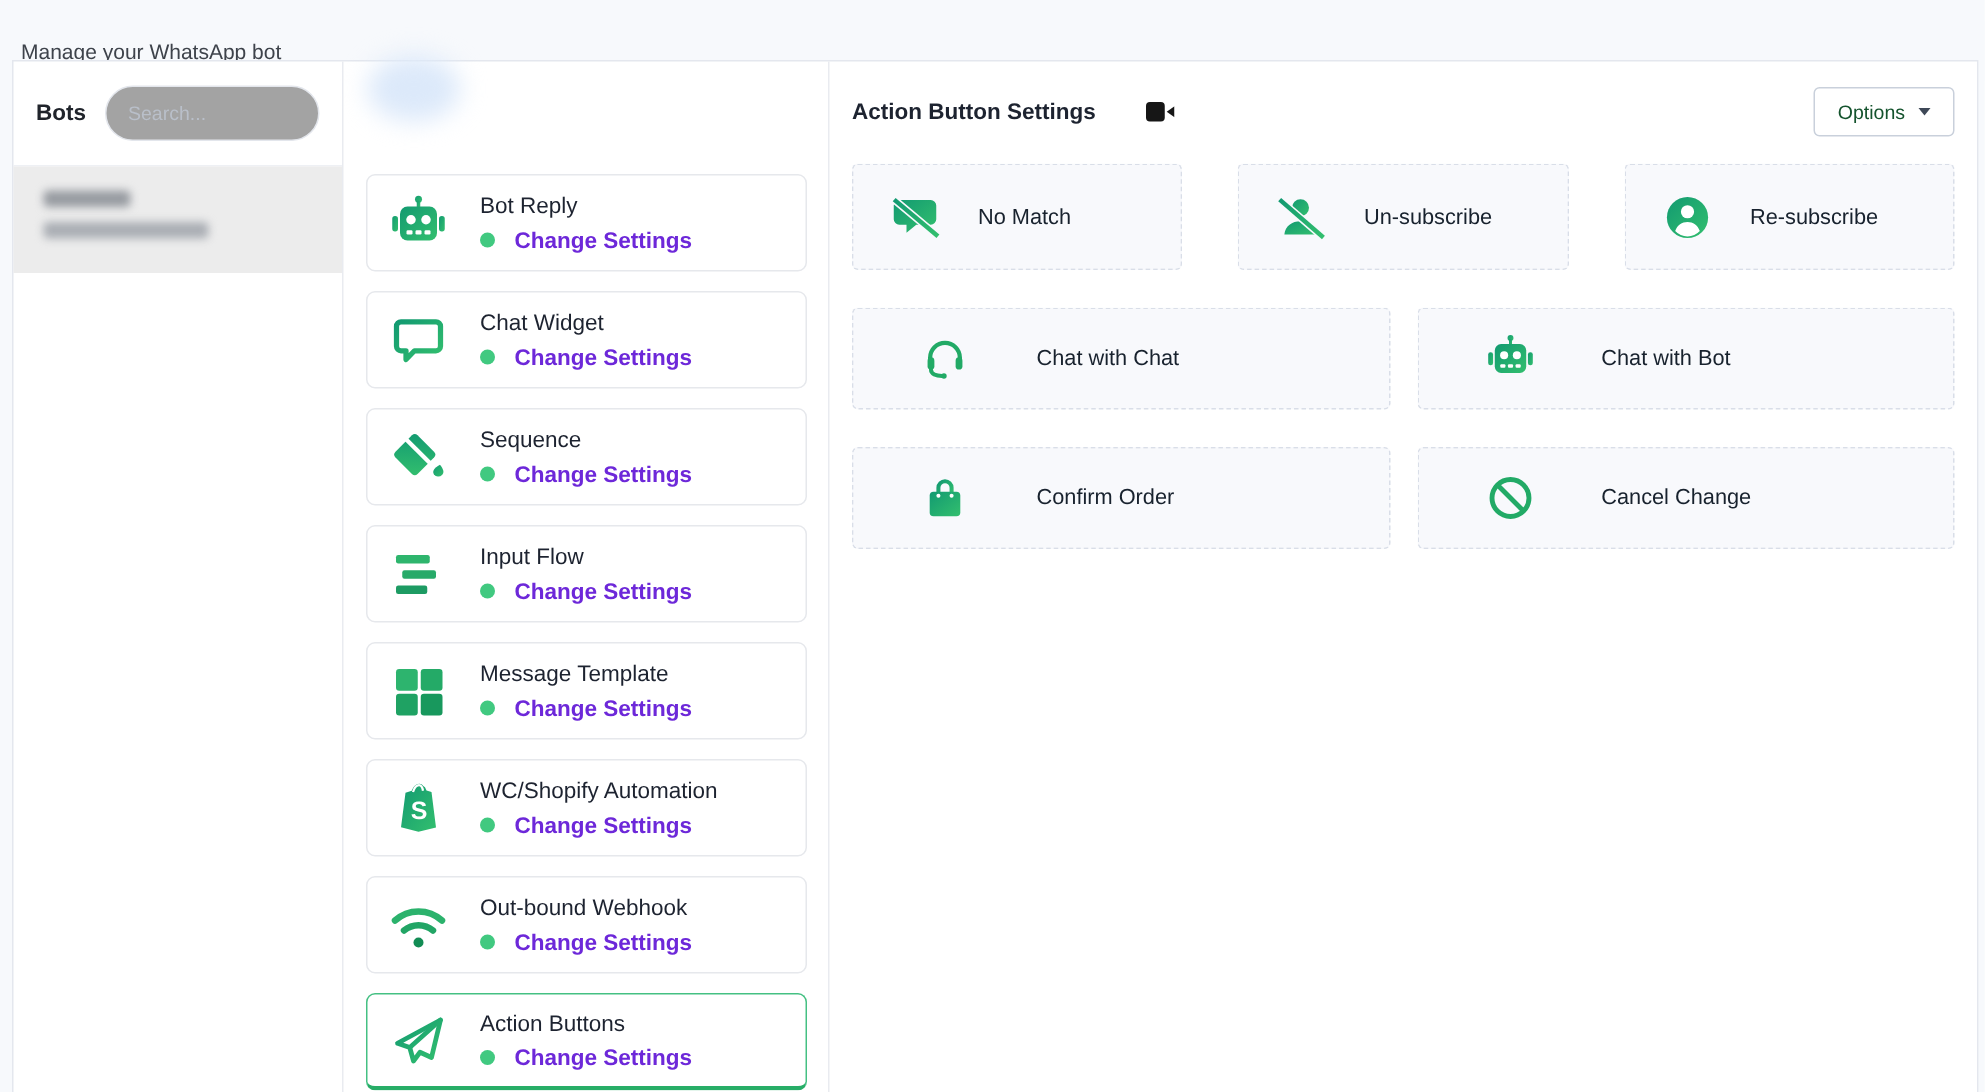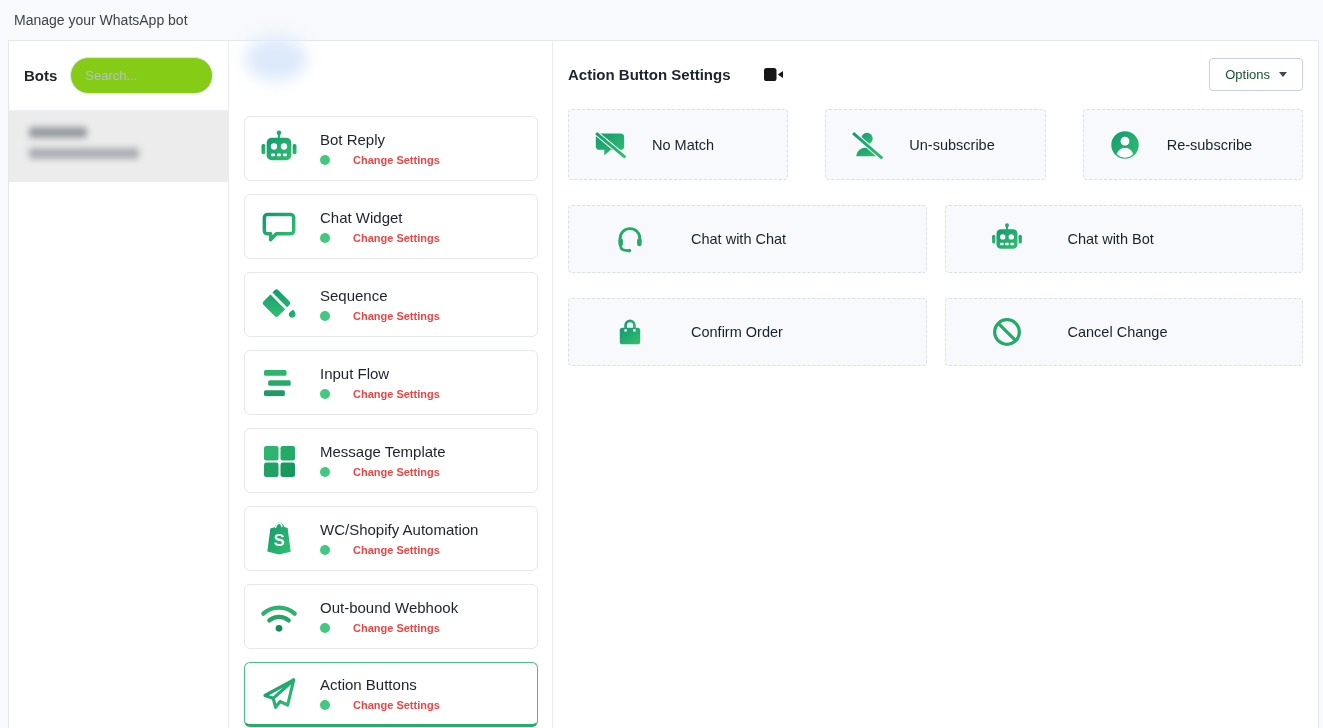--- a/index.html
+++ b/index.html
@@ -1,33 +1,33 @@
 <!DOCTYPE html>
 <html><head>
 <meta charset="utf-8">
 <style>
   * { margin:0; padding:0; box-sizing:border-box; }
   html,body { width:1323px; height:728px; overflow:hidden;
     font-family:"Liberation Sans", sans-serif; background:#f7f9fc; }
 
-  .topbar { position:absolute; top:0; left:0; width:100%; height:40px;
+  .topbar { position:absolute; top:14px; left:0; width:100%; height:40px;
     display:flex; align-items:center; padding-left:14px; background:#f7f9fc; }
   .topbar-title { font-size:14px; color:#3e434b; }
 
   .panel { position:absolute; left:8px; top:40px; width:1311px; height:700px;
     background:#fff; border:1px solid #e4e7ee; display:flex; }
 
   
   .sidebar { width:220px; flex-shrink:0; border-right:1px solid #e9ebf0; }
   .sidebar-header { height:70px; display:flex; align-items:center;
     padding:0 15px; border-bottom:1px solid #eef0f4; }
   .bots-label { font-size:15px; font-weight:700; color:#20242b; }
   .search-pill { flex:1; margin-left:13px; height:37px; border:1px solid #e3e6ec;
     border-radius:19px; padding:0 14px; font-size:13px; color:#49505a;
-    outline:none; background:#84cc16; min-width:0; font-family:"Liberation Sans",sans-serif;}
+    outline:none; background:#a3a3a3; min-width:0; font-family:"Liberation Sans",sans-serif;}
   .search-pill::placeholder { color:#b9bfc9; }
   .bot-item { height:71px; background:#ececec; padding:16px 0 0 20px; cursor:pointer; }
   .blurbar { background:#979ba1; filter:blur(3px); border-radius:3px; }
   .blurbar.b1 { width:58px; height:11px; }
   .blurbar.b2 { width:110px; height:11px; margin-top:10px; background:#aaaeb4; }
 
   
   .middle { width:324px; flex-shrink:0; border-right:1px solid #e9ebf0;
     position:relative; padding:75px 14px 12px 15px; }
   .blob { position:absolute; top:-4px; left:16px; width:62px; height:44px;
@@ -35,21 +35,21 @@
   .feature-card { background:#fff; border:1px solid #e6e8ec; border-radius:6px;
     height:65px; margin-bottom:13px; display:flex; align-items:center;
     padding:0 13px; cursor:pointer; }
   .feature-card.active { border:1px solid #45c083; border-bottom:3px solid #27ad67; }
   .f-icon { width:40px; height:40px; flex-shrink:0; margin-left:1px; }
   .f-icon svg { width:40px; height:40px; display:block; }
   .f-info { margin-left:21px; }
   .f-title { font-size:15px; color:#1d2330; margin-bottom:6px; }
   .f-row { display:flex; align-items:center; }
   .dot { width:10px; height:10px; border-radius:50%; background:#41c980; flex-shrink:0; }
-  .change-link { margin-left:23px; font-size:11px; font-weight:700; color:#ef4444;
+  .change-link { margin-left:13px; font-size:15px; font-weight:700; color:#6d28d9;
     text-decoration:none; cursor:pointer; }
 
   
   .right { flex:1; padding:0 15px; }
   .right-header { height:66px; display:flex; align-items:center;gap:20px; }
   .panel-title { font-size:15px; font-weight:700; color:#1d2330; }
   .video-icon { margin-left:14px; display:flex; align-items:center; }
   .spacer { flex:1; }
   .options-btn { height:33px; padding:0 15px; border:1px solid #c9d0db; border-radius:4px;
     background:#fff; font-size:13px; color:#14532d; display:flex; align-items:center;

